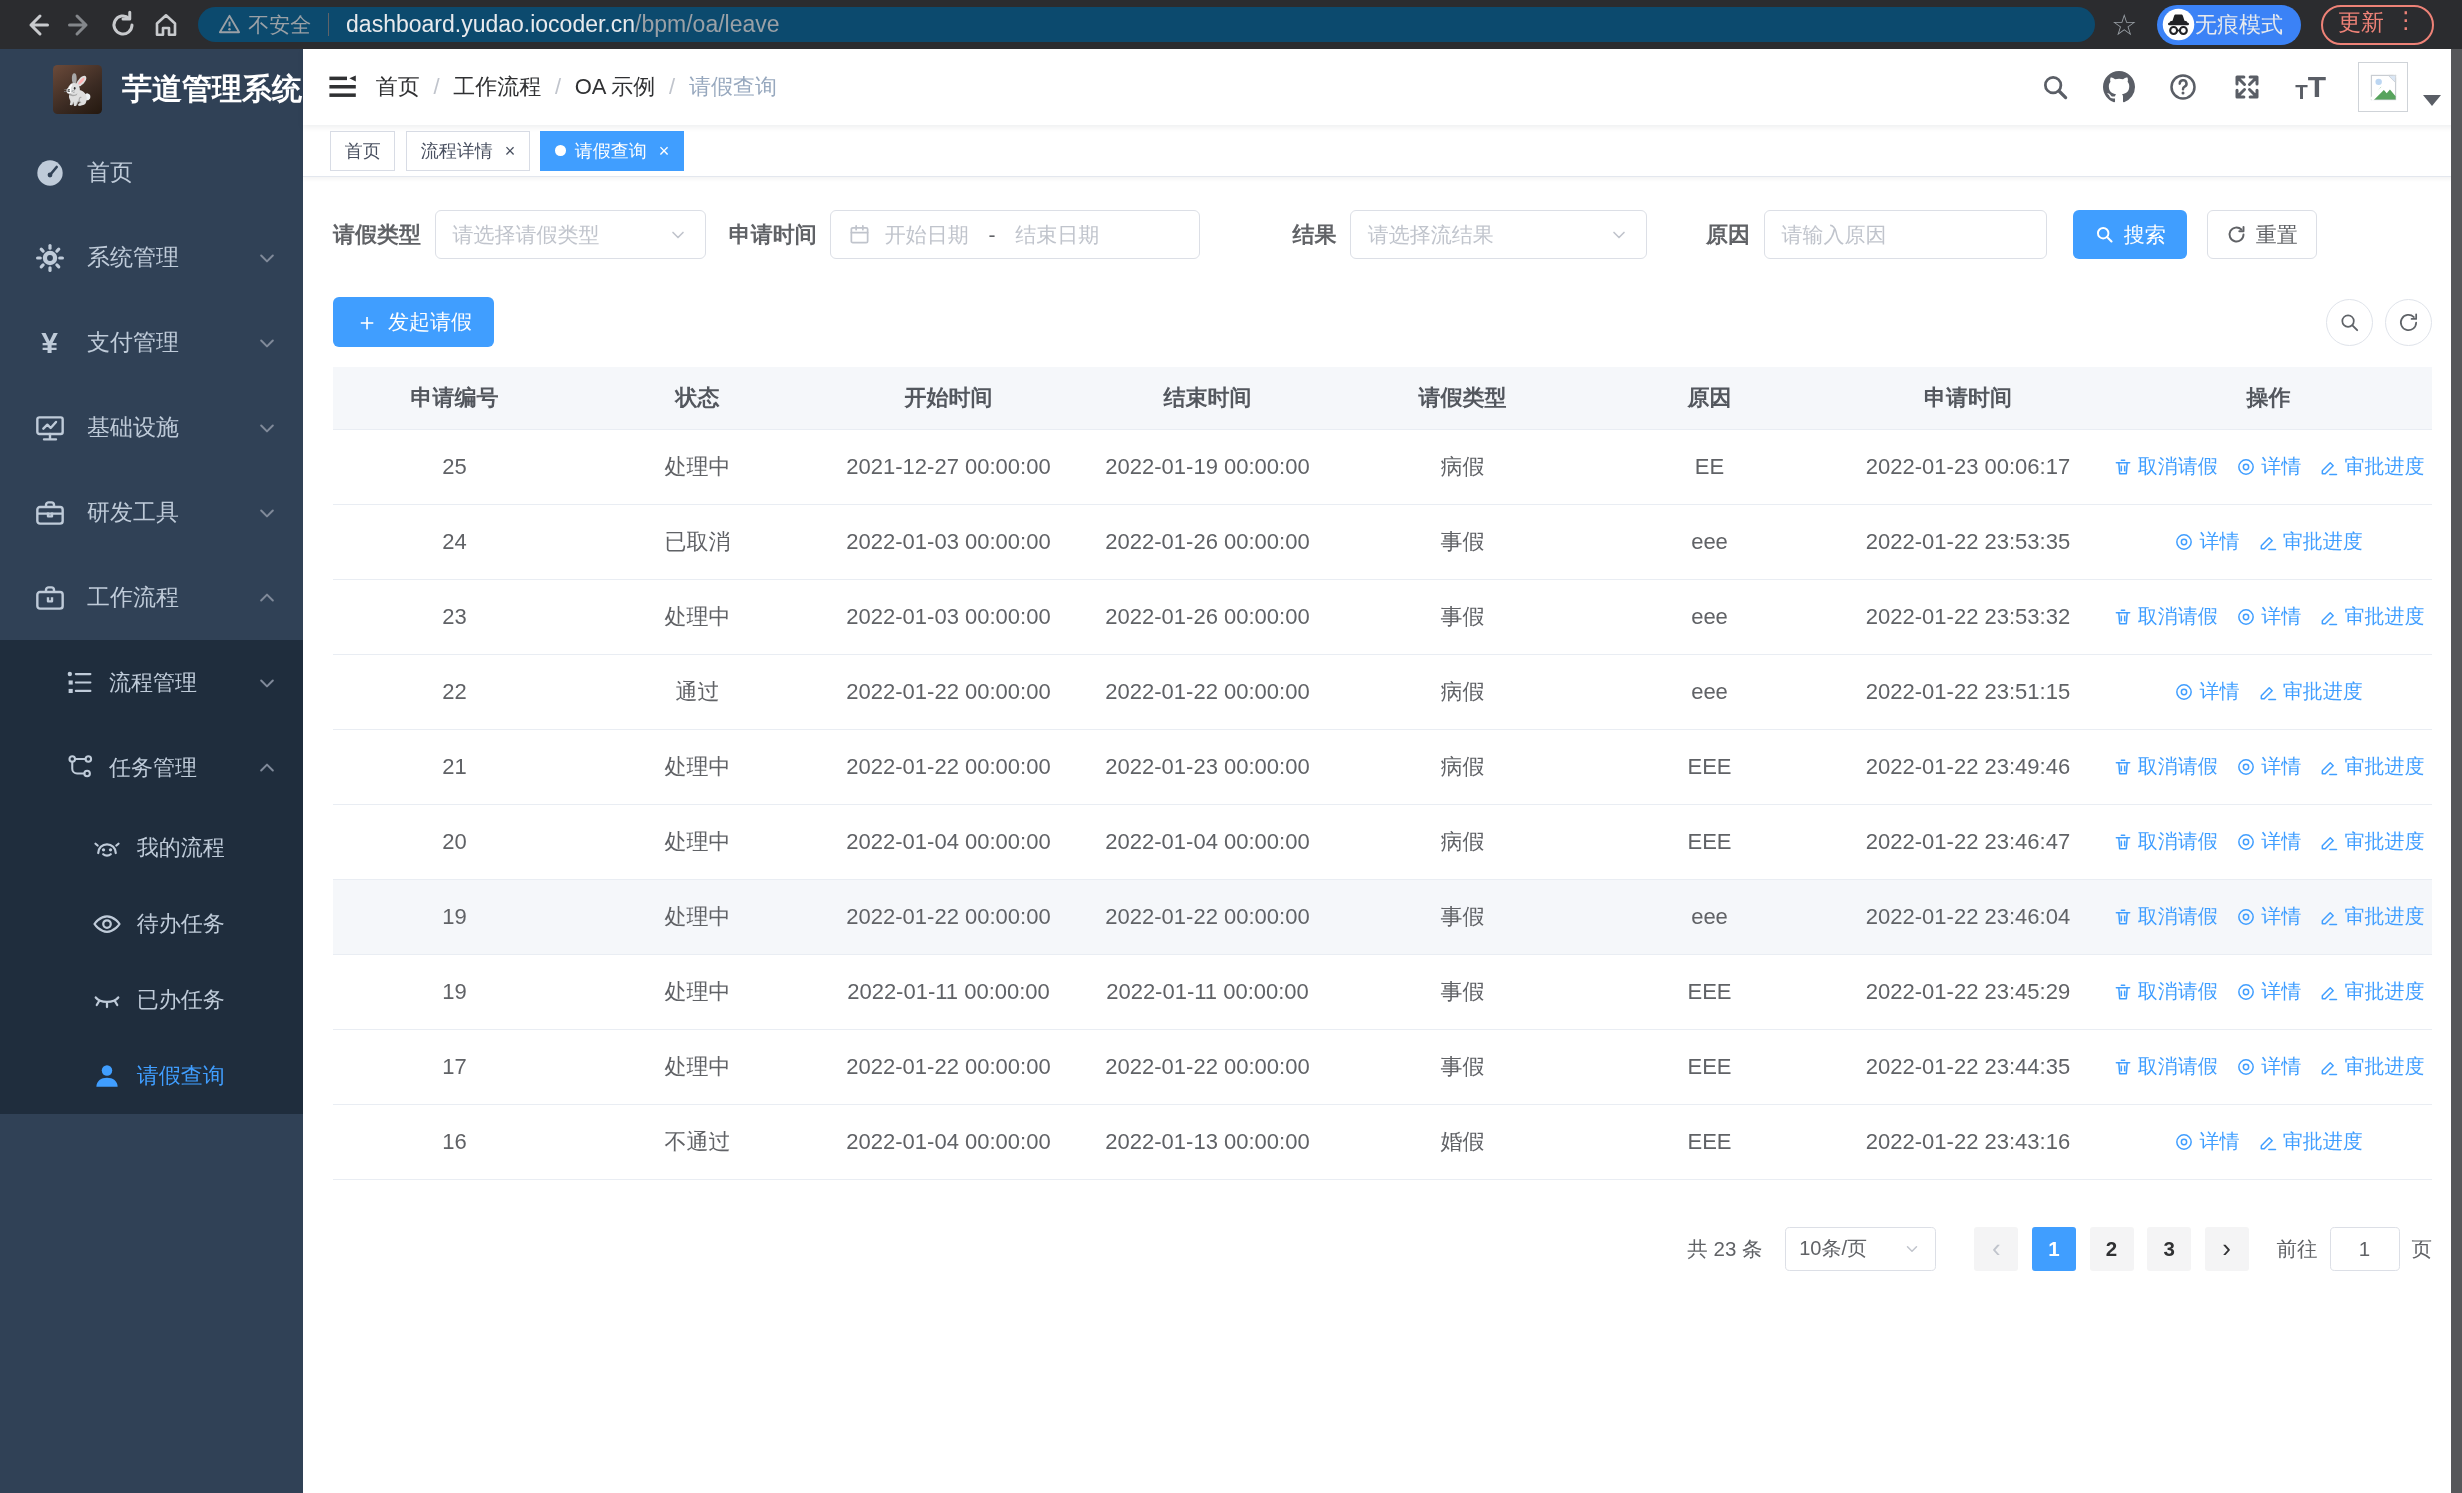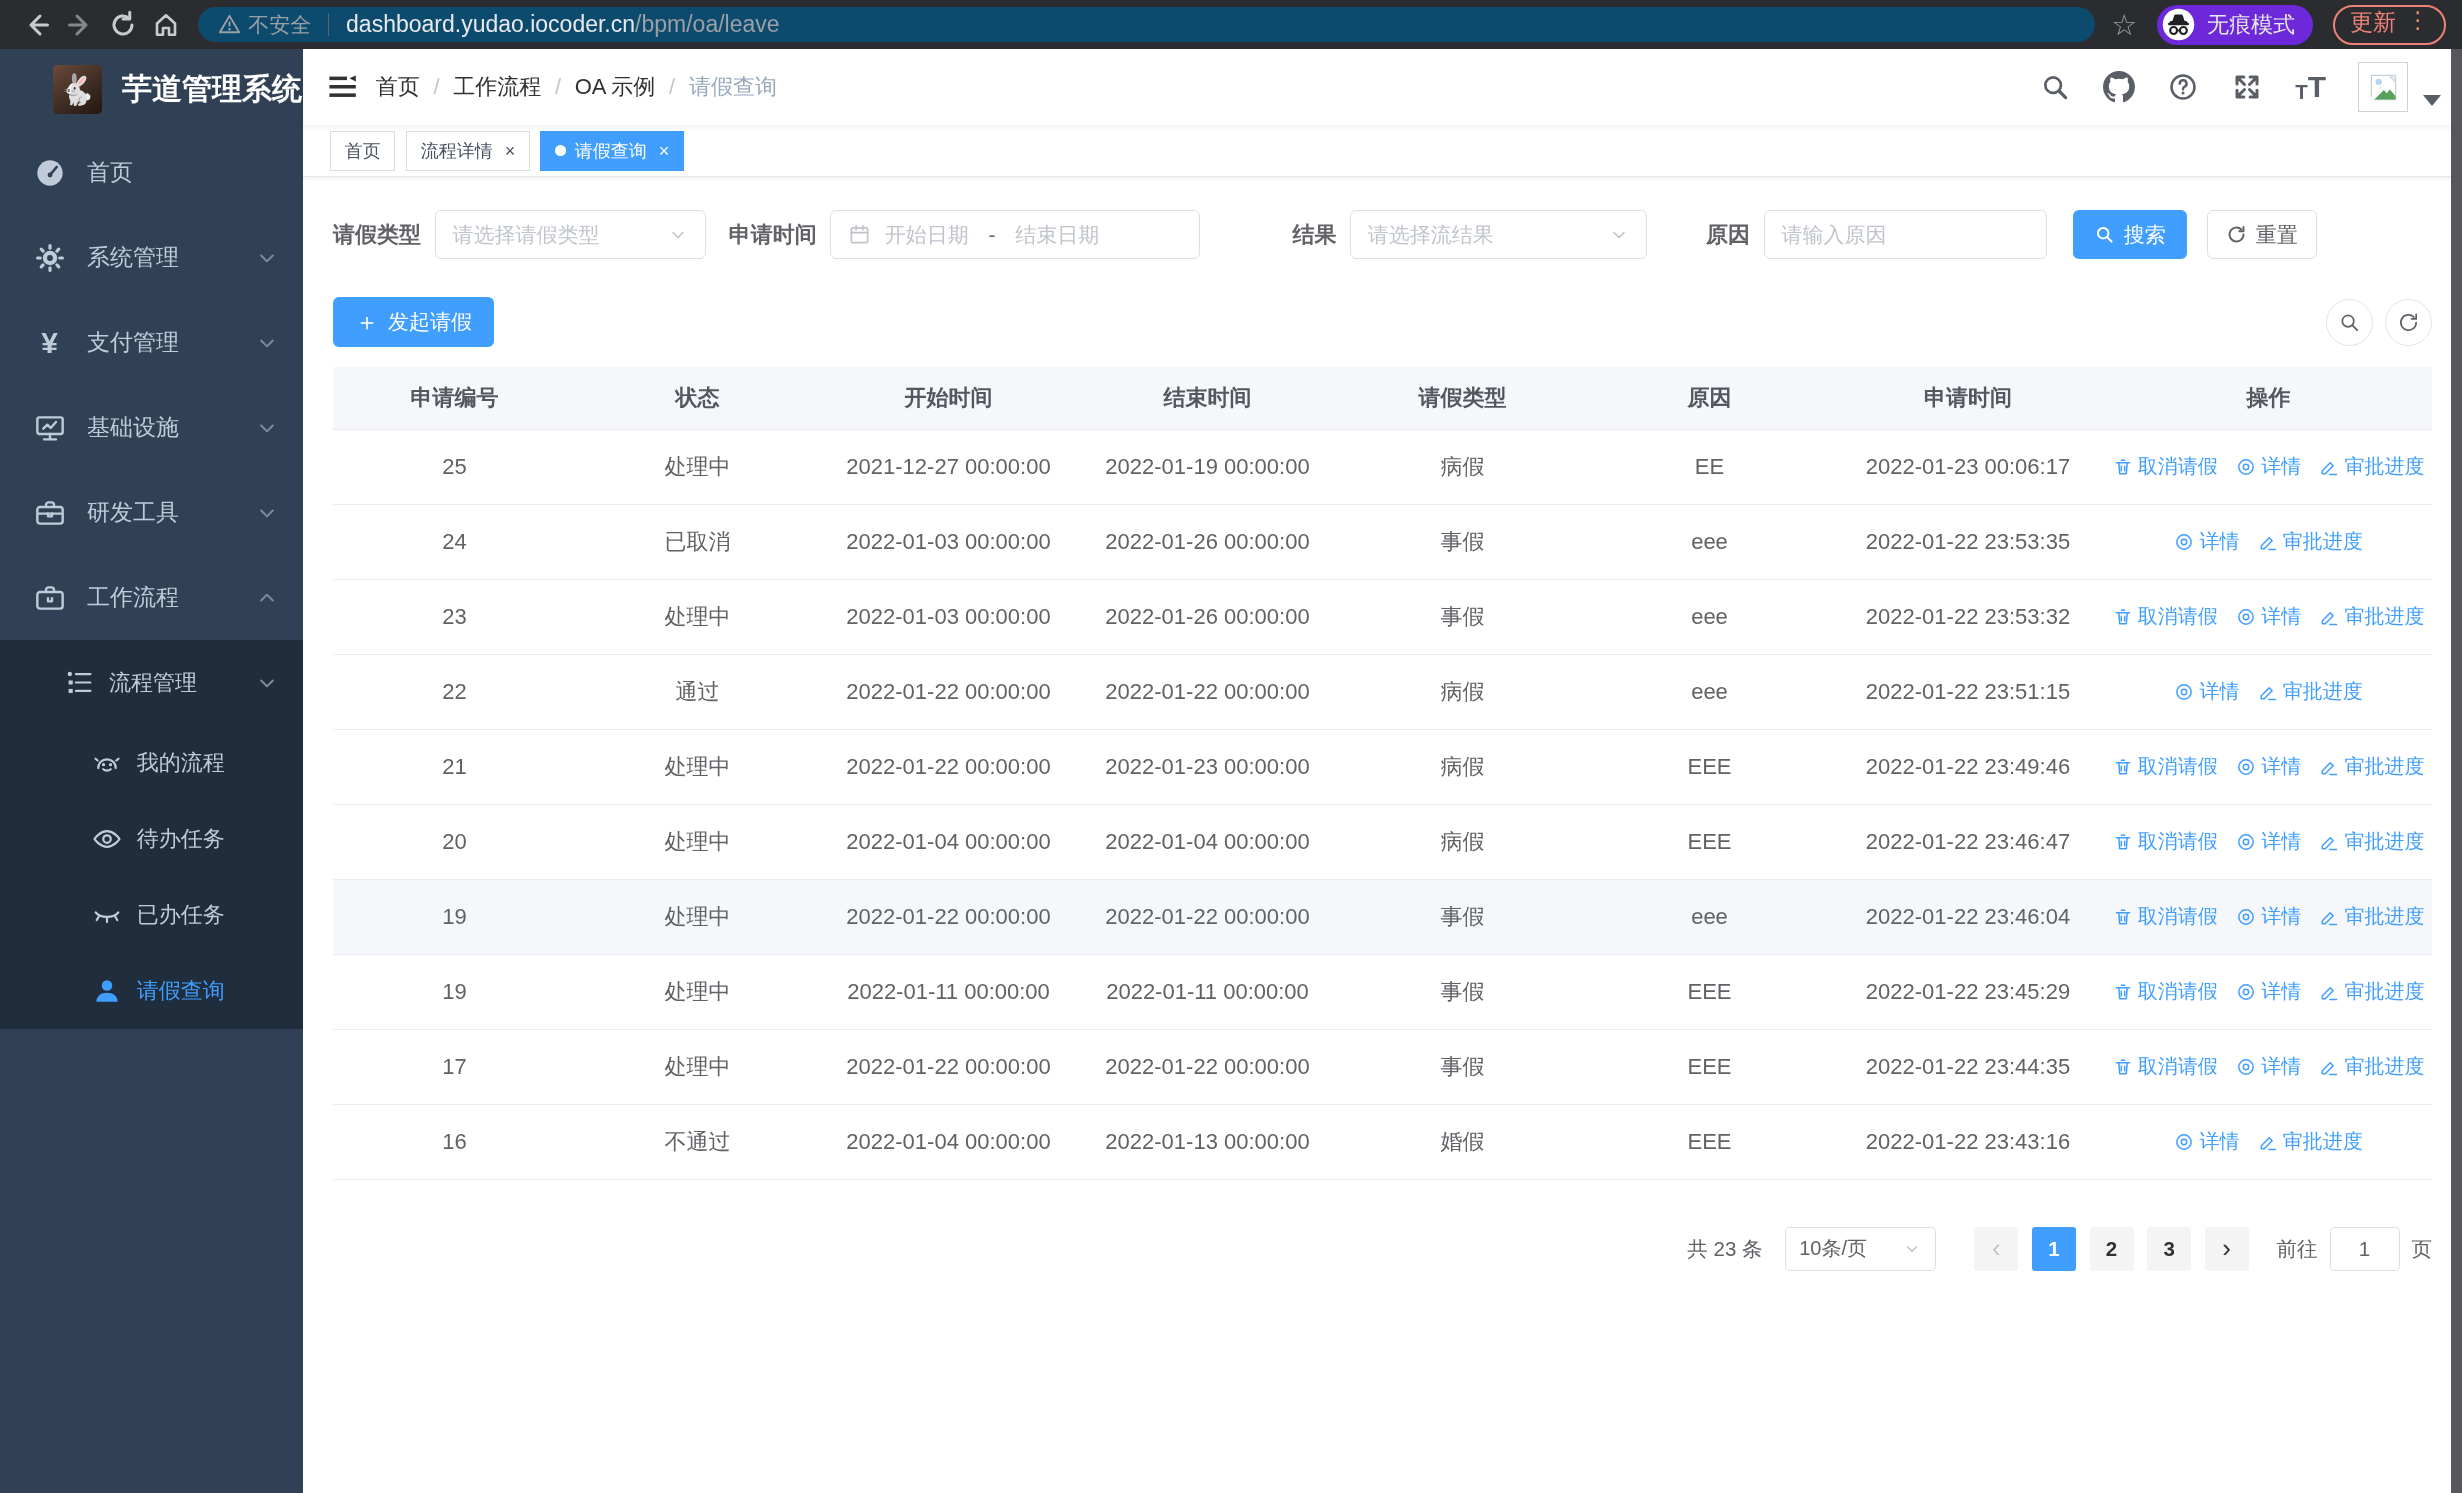--- a/index.html
+++ b/index.html
@@ -10,21 +10,21 @@
   
   .chrome { position:absolute; left:0; top:0; right:0; height:49px; background:#2b2c2f; display:flex; align-items:center; padding:0 15px; z-index:50; }
   .chrome .nav-ic { width:43px; height:43px; color:#c8cacd; }
   .chrome .nav-ic.dim { color:#84878b; }
   .url-pill { width:1897px; height:35px; margin-left:10.6px; background:#0c4a6e; border-radius:17.5px; display:flex; align-items:center; padding:0 20px; }
   .url-pill .warn { color:#9aa0a6; display:flex; align-items:center; gap:7.6px; font-size:21px; }
   .url-sep { width:1.5px; height:23px; background:#5f6368; margin:0 16.7px; }
   .url-text { font-size:23px; color:#e8eaed; white-space:nowrap; }
   .url-text .path { color:#9aa0a6; }
   .star { font-size:29px; color:#9aa0a6; margin-left:16.7px; }
-  .incog { height:40px; margin-left:20px; background:#6d28d9; border-radius:20px; display:flex; align-items:center; gap:12px; padding:0 18px 0 4.6px; }
+  .incog { height:40px; margin-left:20px; background:#3b82f6; border-radius:20px; display:flex; align-items:center; padding:0 18px 0 4.6px; }
   .incog .badge { width:33px; height:33px; }
   .incog .txt { color:#e8eaed; font-size:22px; }
   .update { height:40px; margin-left:20px; border:2.3px solid #ee8277; border-radius:21px; color:#ee8277; display:flex; align-items:flex-start; gap:10.6px; padding:0 15px; font-size:23px; }
   .update .dots { font-size:23px; letter-spacing:0; }
 
   
   .app { position:absolute; left:0; right:0; top:49px; bottom:0; }
   .scrollbar { position:absolute; top:49px; right:0; width:10.6px; bottom:0; background:#56575a; z-index:60; }
 
   
@@ -277,20 +277,37 @@
               <circle cx="4" cy="5" r="1.8" fill="currentColor"></circle>
               <path d="M9 5 h12 M9 12 h12 M9 19 h12" stroke="currentColor" stroke-width="1.8" stroke-linecap="round"></path>
               <rect x="3" y="10.3" width="3.4" height="3.4" fill="currentColor"></rect>
               <rect x="3" y="17.3" width="3.4" height="3.4" fill="currentColor"></rect>
             </svg>
         </span>
         <span>流程管理</span>
         <span class="ic chev">
             <svg width="20" height="20" viewBox="0 0 24 24">
               <path d="M5 9 L12 16 L19 9" stroke="currentColor" stroke-width="2.4" fill="none" stroke-linecap="round" stroke-linejoin="round"></path>
+            </svg>
+          </span>
+      </div>
+      <div class="m-item s1">
+        <span class="ic mic">
+          <svg width="29" height="29" viewBox="0 0 24 24">
+              <circle cx="6" cy="5" r="2.3" stroke="currentColor" stroke-width="1.7" fill="none"></circle>
+              <path d="M8.3 5 H17" stroke="currentColor" stroke-width="1.7" stroke-linecap="round"></path>
+              <circle cx="19.3" cy="5" r="2.3" stroke="currentColor" stroke-width="1.7" fill="none"></circle>
+              <path d="M6 7.3 V13 a4 4 0 0 0 4 4 h6" stroke="currentColor" stroke-width="1.7" fill="none" stroke-linecap="round"></path>
+              <circle cx="18.3" cy="17" r="2.3" stroke="currentColor" stroke-width="1.7" fill="none"></circle>
+            </svg>
+        </span>
+        <span>任务管理</span>
+        <span class="ic chev">
+            <svg width="20" height="20" viewBox="0 0 24 24">
+              <path d="M5 15 L12 8 L19 15" stroke="currentColor" stroke-width="2.4" fill="none" stroke-linecap="round" stroke-linejoin="round"></path>
             </svg>
           </span>
       </div>
       <div class="m-item s2">
         <span class="ic mic">
           <svg width="30" height="30" viewBox="0 0 24 24">
               <path d="M5 16 a7 7 0 0 1 14 0" stroke="currentColor" stroke-width="1.8" fill="none" stroke-linecap="round"></path>
               <path d="M4.5 10 L2.8 8.6 M19.5 10 L21.2 8.6" stroke="currentColor" stroke-width="1.8" stroke-linecap="round"></path>
               <circle cx="9.2" cy="13.4" r="1.3" fill="currentColor"></circle>
               <circle cx="14.8" cy="13.4" r="1.3" fill="currentColor"></circle>

